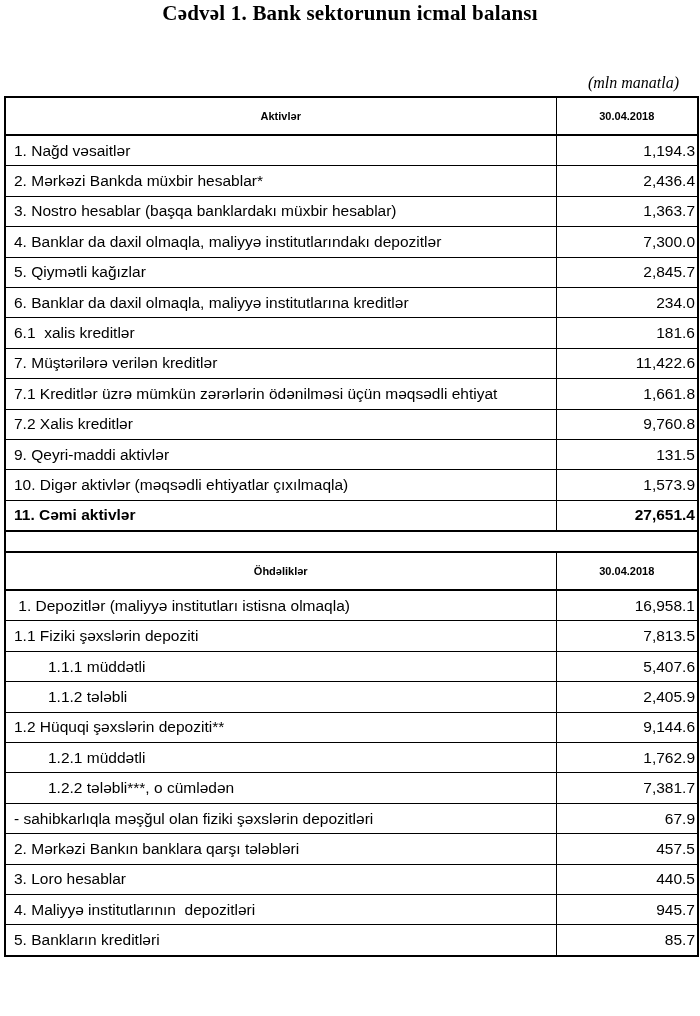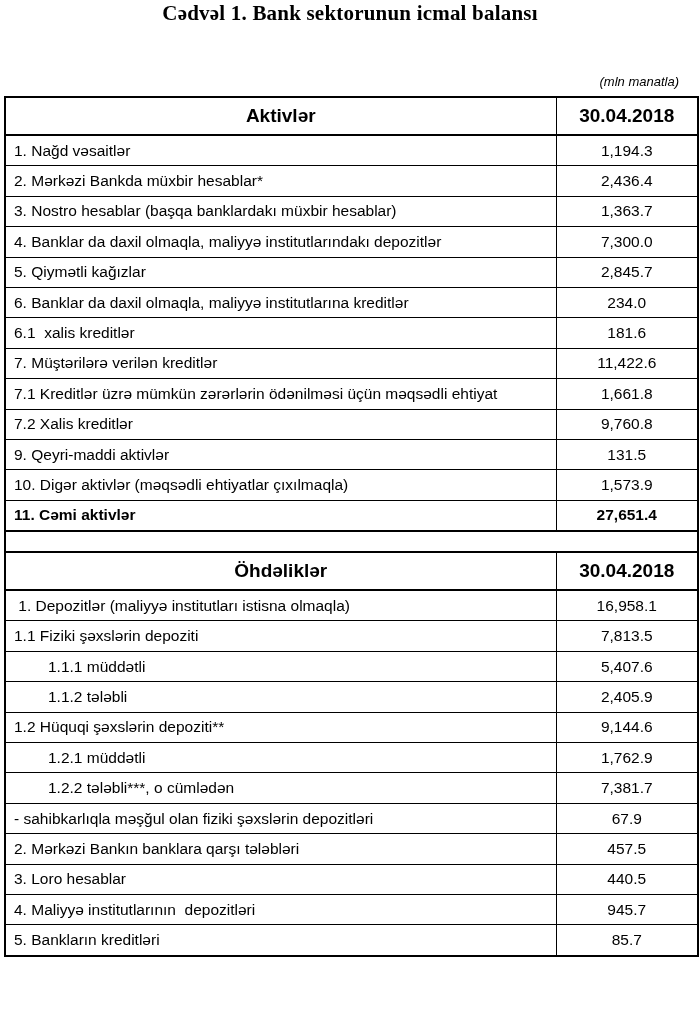--- a/index.html
+++ b/index.html
@@ -23,23 +23,23 @@
     text-align: center;
     font-family: "Liberation Serif", serif;
     font-weight: 700;
     font-size: 21px;
     letter-spacing: 0.2px;
   }
   .unit-note {
     position: absolute;
     top: 74px;
     right: 21px;
-    font-family: Liberation Sans, sans-serif;
+    font-family: Liberation Serif, serif;
     font-style: italic;
-    font-size: 13px;
+    font-size: 16px;
   }
   table.balance-table {
     position: absolute;
     left: 4px;
     top: 96px;
     width: 693px;
     border-collapse: collapse;
     table-layout: fixed;
     border: 2.2px solid #000;
     font-family: "Liberation Sans", sans-serif;
@@ -50,35 +50,35 @@
     border: 1.4px solid #000;
     overflow: hidden;
     vertical-align: middle;
   }
   th.head-label, th.head-value {
     border-top: 2.2px solid #000;
     border-bottom: 2.2px solid #000;
     height: 34px;
     text-align: center;
     font-weight: 700;
-    font-size: 19px;
+    font-size: 11px;
   }
   th.head-label { border-right: 1.7px solid #000; }
   td.label-cell {
     text-align: left;
     padding: 0 4px 0 8px;
     font-size: 15.5px;
     height: 29.4px;
     white-space: pre;
     border-right: 1.7px solid #000;
   }
   td.value-cell {
-    text-align: center;
+    text-align: right;
     font-size: 15.5px;
-    padding: 0 10px;
+    padding: 0 2px;
   }
   td.label-cell.ind1 { padding-left: 42px; }
   td.label-cell.ind2 { }
   tr.total-row td {
     font-weight: 700;
     border-bottom: 2.2px solid #000;
     margin-top: 45px;
   }
   tr.spacer-row td {
     height: 17px;

